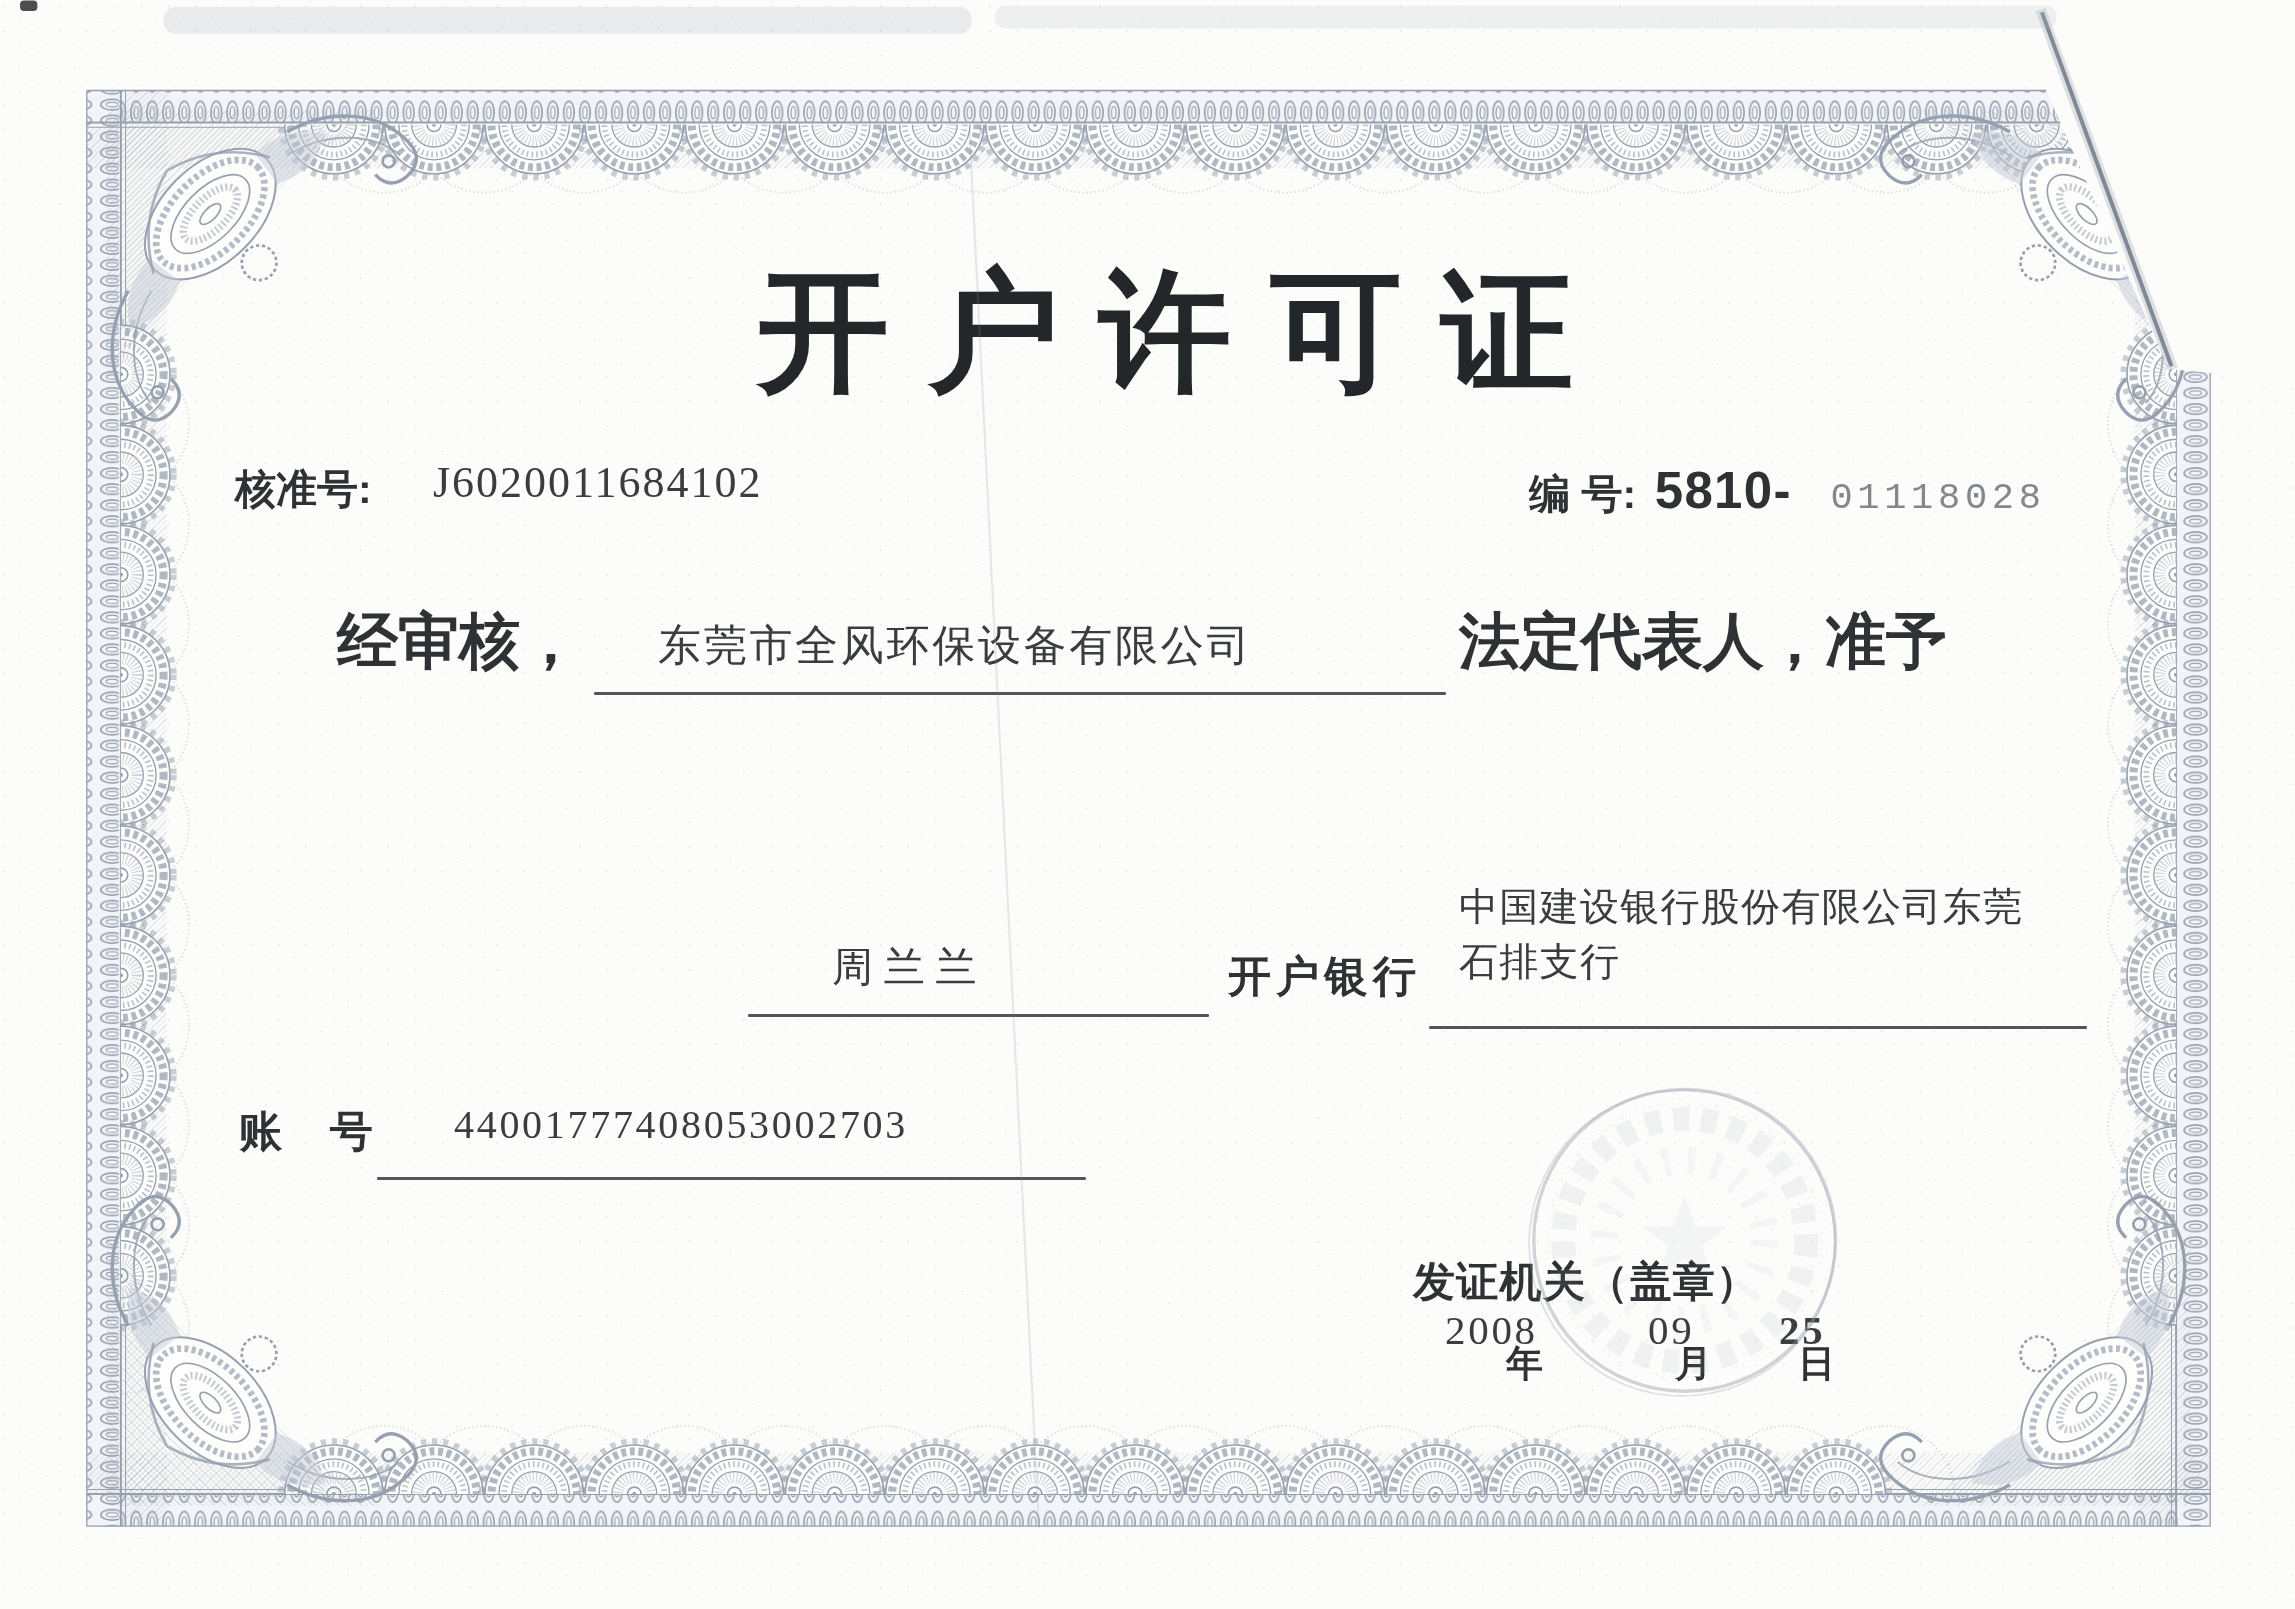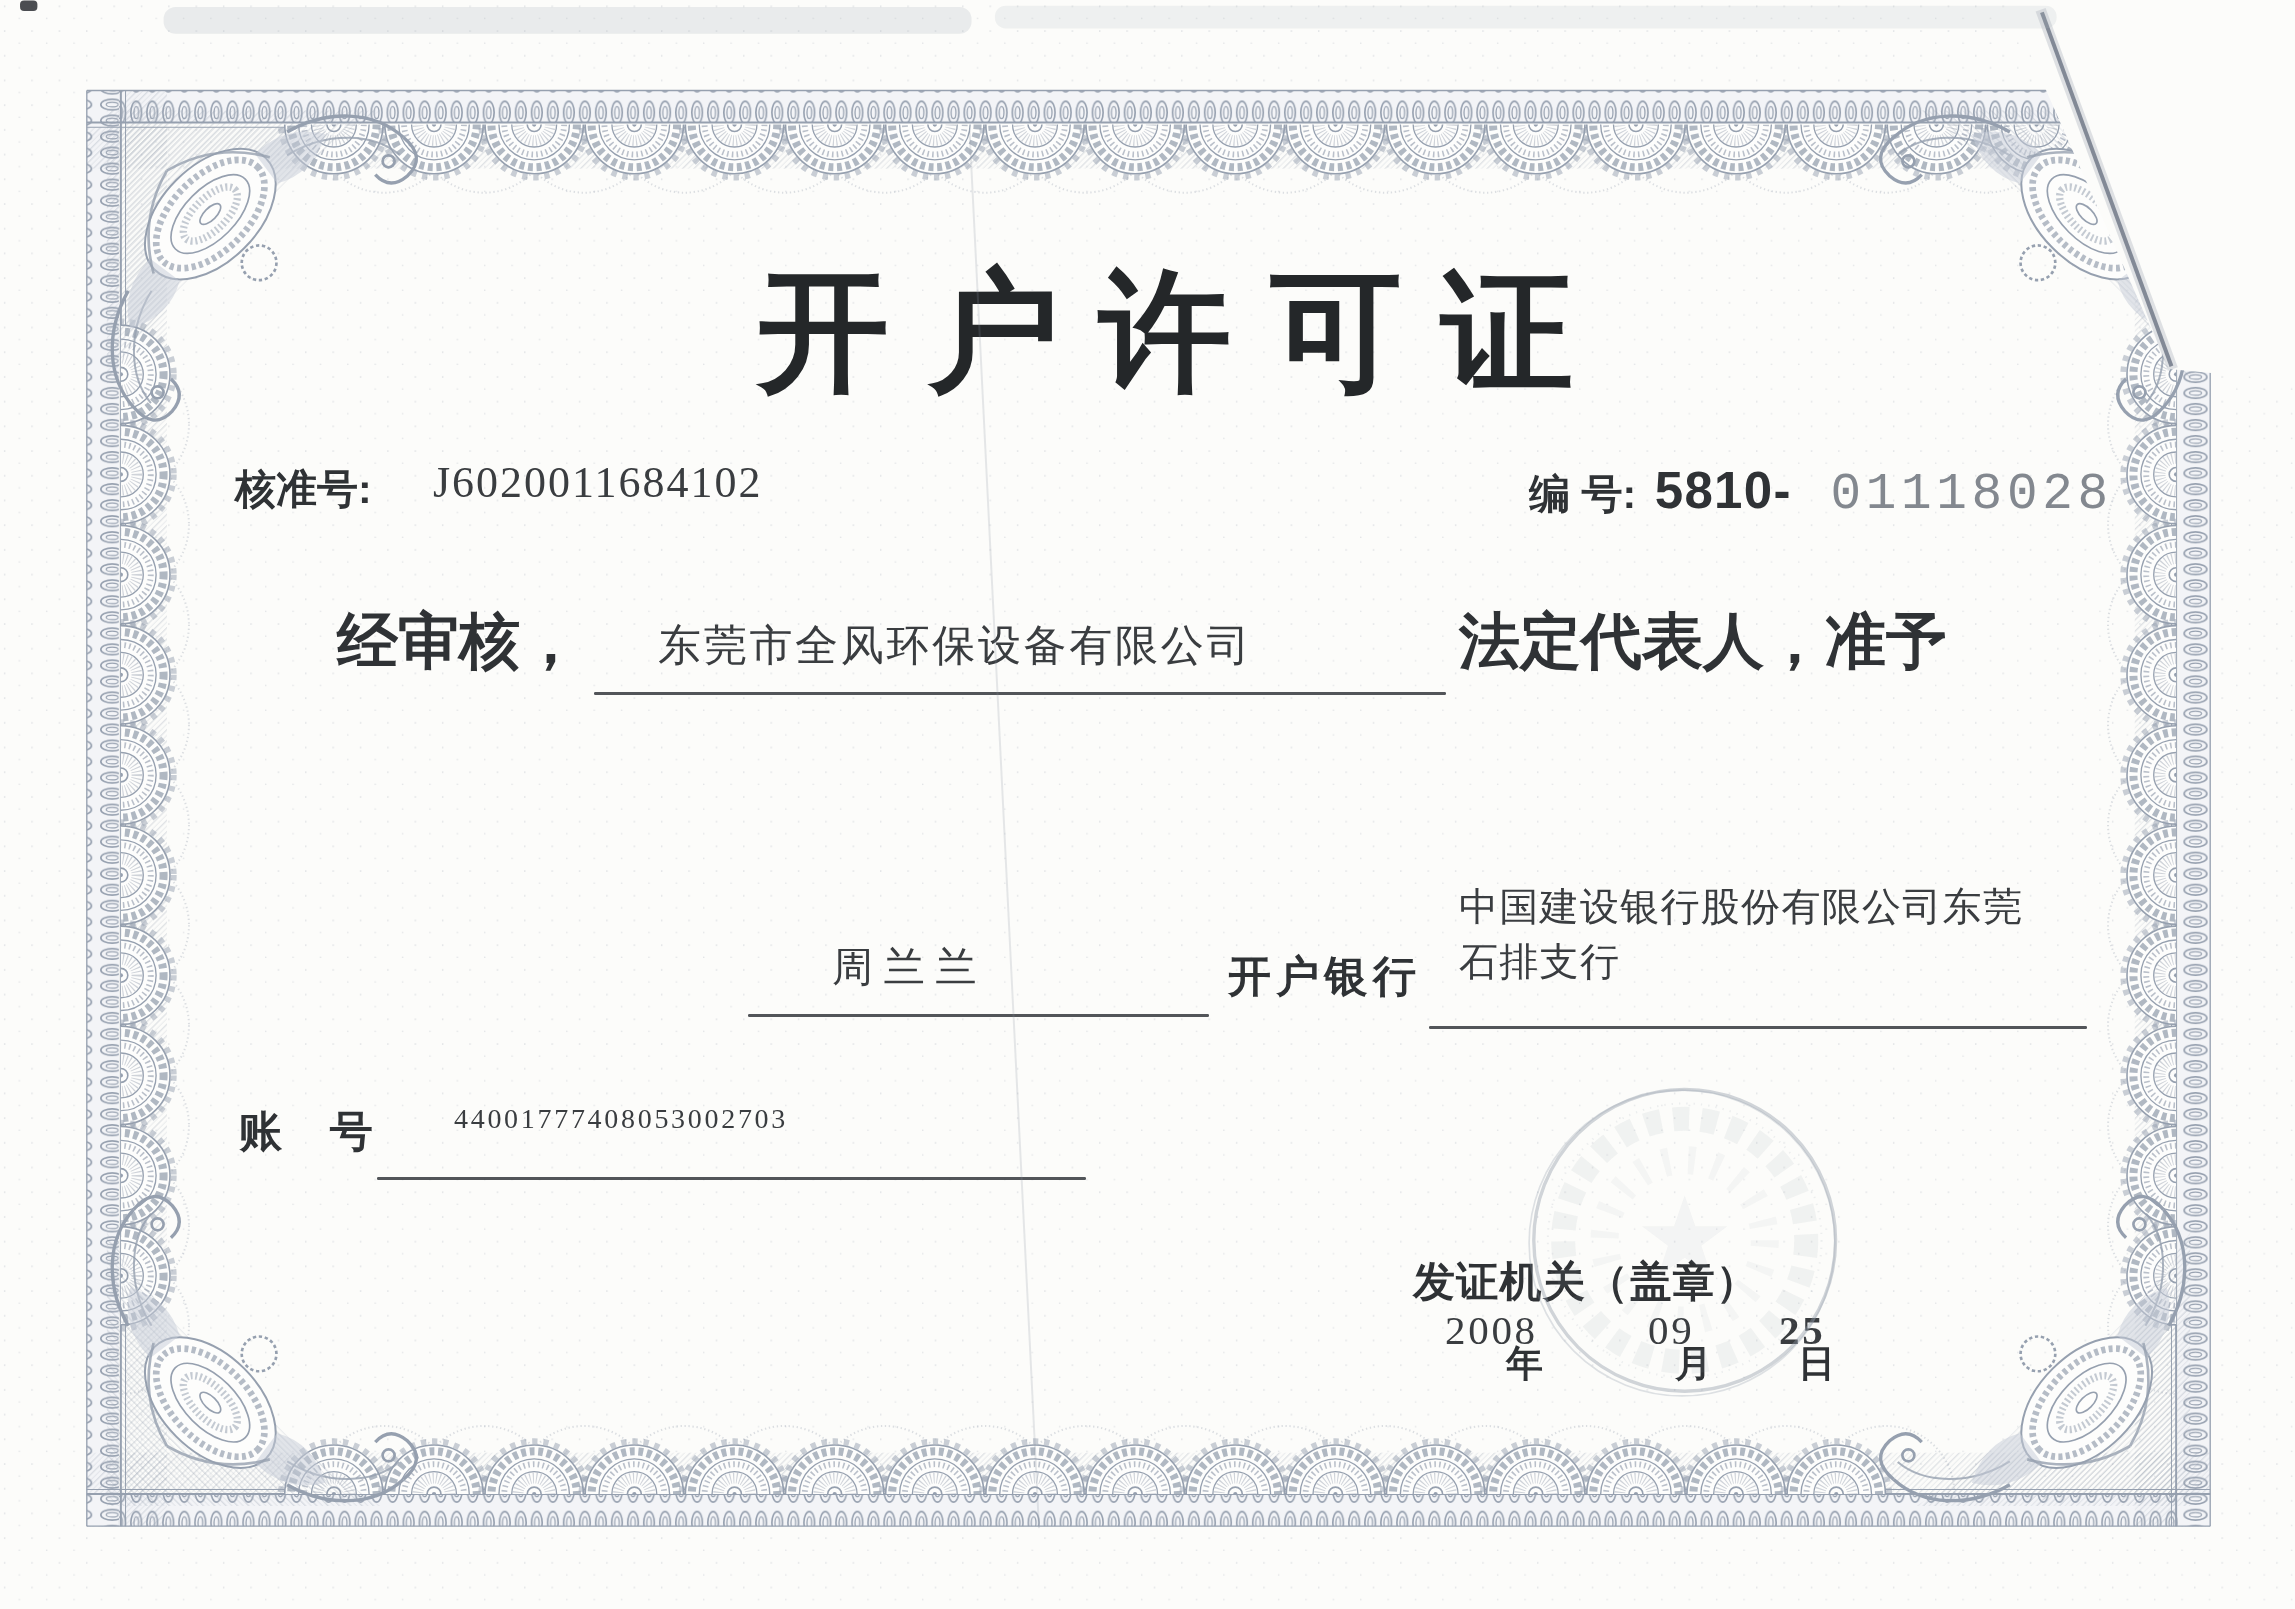--- a/index.html
+++ b/index.html
@@ -262,34 +262,34 @@
   <div class="content">
 
     <div class="abs title">开户许可证</div>
 
     <span class="abs hei" style="left:235px;top:469px;font-size:41px;">核准号:</span>
     <span class="abs song" style="left:433px;top:461px;font-size:44px;letter-spacing:2px;text-align:right;">J6020011684102</span>
 
     <div class="abs serial-row" style="left:1529px;top:465px;">
       <span class="hei" style="font-size:41px;">编 号:</span>
       <span class="hei" style="font-size:51px;letter-spacing:1.3px;">5810-</span>
-      <span class="mono" style="font-size:51px;letter-spacing:4.7px;margin-left:20px;">01118028</span>
+      <span class="mono" style="font-size:37px;letter-spacing:4.7px;margin-left:20px;">01118028</span>
     </div>
 
     <span class="abs hei" style="left:337px;top:611px;font-size:61px;">经审核，</span>
     <span class="abs song" style="left:658px;top:624px;font-size:43px;letter-spacing:2.7px;">东莞市全风环保设备有限公司</span>
     <span class="abs hei" style="left:1459px;top:611px;font-size:61px;">法定代表人，准予</span>
 
     <span class="abs song" style="left:832px;top:947px;font-size:41px;letter-spacing:10.7px;">周兰兰</span>
 
     <span class="abs hei" style="left:1228px;top:955px;font-size:43px;letter-spacing:5.3px;">开户银行</span>
     <span class="abs song bank-val" style="left:1459px;top:883px;font-size:39px;letter-spacing:1.3px;">中国建设银行股份有限公司东莞石排支行</span>
 
     <span class="abs hei" style="left:239px;top:1110px;font-size:43px;">账    号</span>
-    <span class="abs song" style="left:454px;top:1105px;font-size:28px;letter-spacing:2.7px;text-align:center;">44001777408053002703</span>
+    <span class="abs song" style="left:454px;top:1105px;font-size:40px;letter-spacing:2.7px;text-align:center;">44001777408053002703</span>
 
     <span class="abs hei" style="left:1413px;top:1261px;font-size:42px;letter-spacing:1.3px;">发证机关（盖章）</span>
 
     <span class="abs song" style="left:1445px;top:1310px;font-size:41px;letter-spacing:2.7px;">2008</span>
     <span class="abs song" style="left:1648px;top:1310px;font-size:41px;letter-spacing:2.7px;">09</span>
     <span class="abs song" style="left:1779px;top:1310px;font-size:41px;letter-spacing:2.7px;font-weight:bold;">25</span>
     <span class="abs hei" style="left:1506px;top:1345px;font-size:37px;">年</span>
     <span class="abs hei" style="left:1675px;top:1345px;font-size:37px;">月</span>
     <span class="abs hei" style="left:1798px;top:1345px;font-size:37px;">日</span>
 

